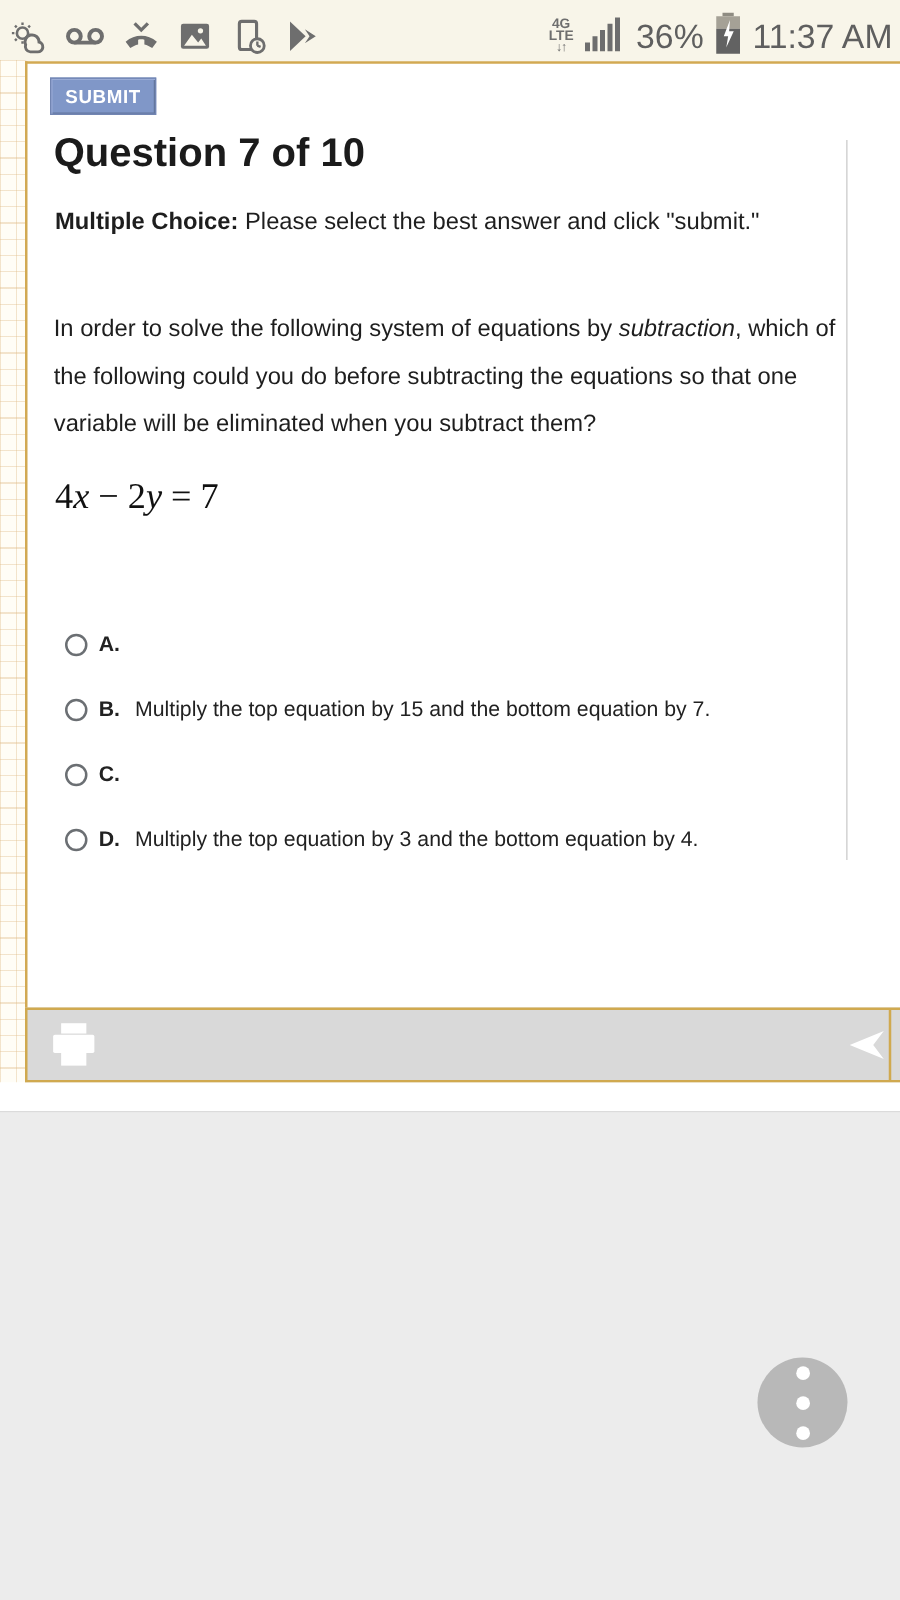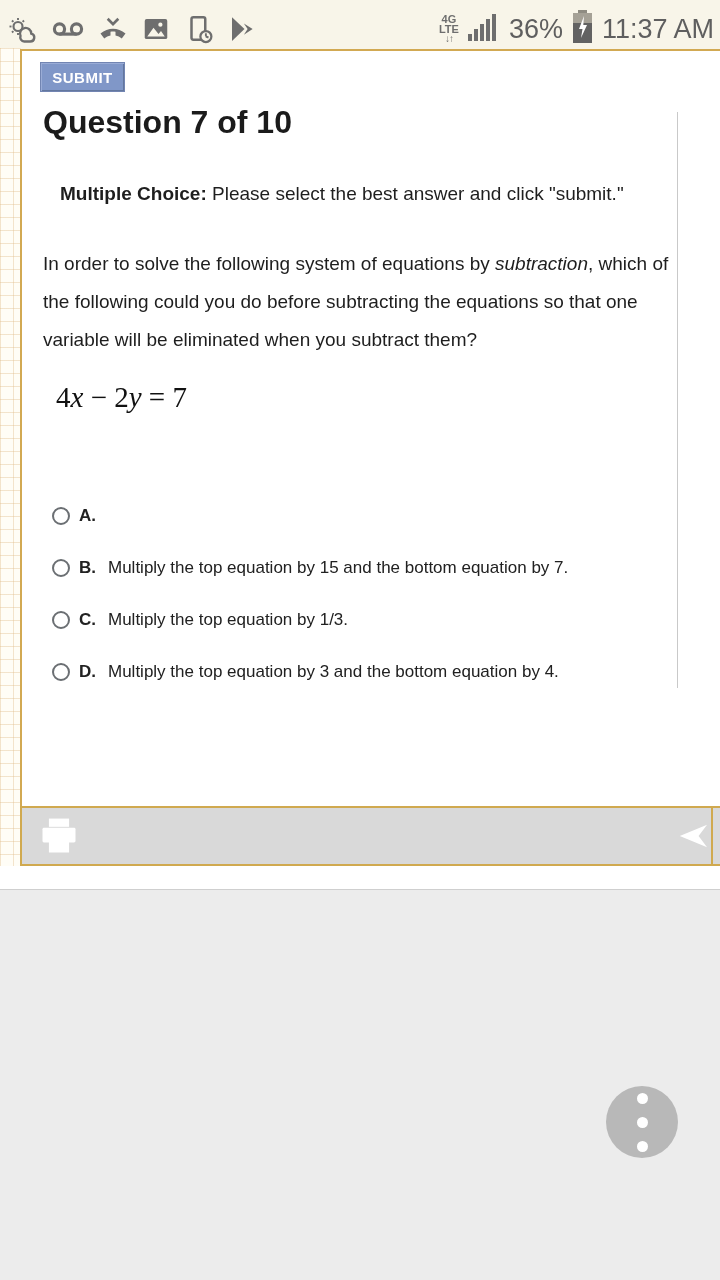--- a/index.html
+++ b/index.html
@@ -26,25 +26,25 @@
   
   .card{position:absolute;left:20px;top:49px;width:700px;height:817px;box-sizing:border-box;
         border:2px solid #d2a952;border-right:none;background:#ffffff;padding-left:48px;}
   .submit{position:absolute;left:18px;top:11px;width:85px;height:30px;
           background:#8097c8;border:1px solid #7285b2;
           box-shadow:inset 1px 1px 0 #9aacd6, inset -1px -1px 0 #63779e;
           color:#ffffff;font-family:"Liberation Sans",sans-serif;font-weight:bold;
           font-size:15px;letter-spacing:.5px;cursor:pointer;}
   .vline{position:absolute;left:655px;top:61px;width:1px;height:576px;background:#c9c9c9;}
   .q-title{position:absolute;left:21px;top:53px;margin:0;font-size:32px;font-weight:bold;color:#1b1b1b;}
-  .instr{position:absolute;left:21px;top:112px;margin:17px;width:600px;
+  .instr{position:absolute;left:21px;top:112px;margin:1px;width:600px;
          font-size:19px;line-height:27px;color:#1e1e1e;}
   .qbody{position:absolute;left:21px;top:194px;margin:0;width:638px;
          font-size:19px;line-height:38px;color:#1e1e1e;}
-  .eq{position:absolute;left:34px;font-family:"Liberation Serif",serif;font-size:29px;color:#111;}
+  .eq{position:absolute;left:22px;font-family:"Liberation Serif",serif;font-size:29px;color:#111;}
   .eq .var{font-style:italic;}
   .eq1{top:330px;} .eq2{top:383px;}
 
   .opt{position:absolute;left:30px;height:24px;display:flex;align-items:center;cursor:pointer;}
   .optA{top:453px;} .optB{top:505px;} .optC{top:557px;} .optD{top:609px;}
   .radio{box-sizing:border-box;width:18px;height:18px;border:2px solid #6b6f73;border-radius:50%;
          background:#fff;flex:0 0 auto;}
   .letter{font-weight:bold;font-size:17px;color:#222;margin-left:9px;width:26px;}
   .otext{font-size:17px;color:#212121;margin-left:3px;white-space:nowrap;}
 
@@ -170,21 +170,20 @@
       <span class="letter">A.</span>
     </div>
     <div class="opt optB">
       <span class="radio"></span>
       <span class="letter">B.</span>
       <span class="otext">Multiply the top equation by 15 and the bottom equation by 7.</span>
     </div>
     <div class="opt optC">
       <span class="radio"></span>
       <span class="letter">C.</span>
-      <span class="otext">Multiply the top equation by 1/3.</span>
     </div>
     <div class="opt optD">
       <span class="radio"></span>
       <span class="letter">D.</span>
       <span class="otext">Multiply the top equation by 3 and the bottom equation by 4.</span>
     </div>
 
     <div class="toolbar">
       <span class="print-btn">
         <svg width="46" height="44" viewBox="0 0 24 24" fill="#ffffff">

